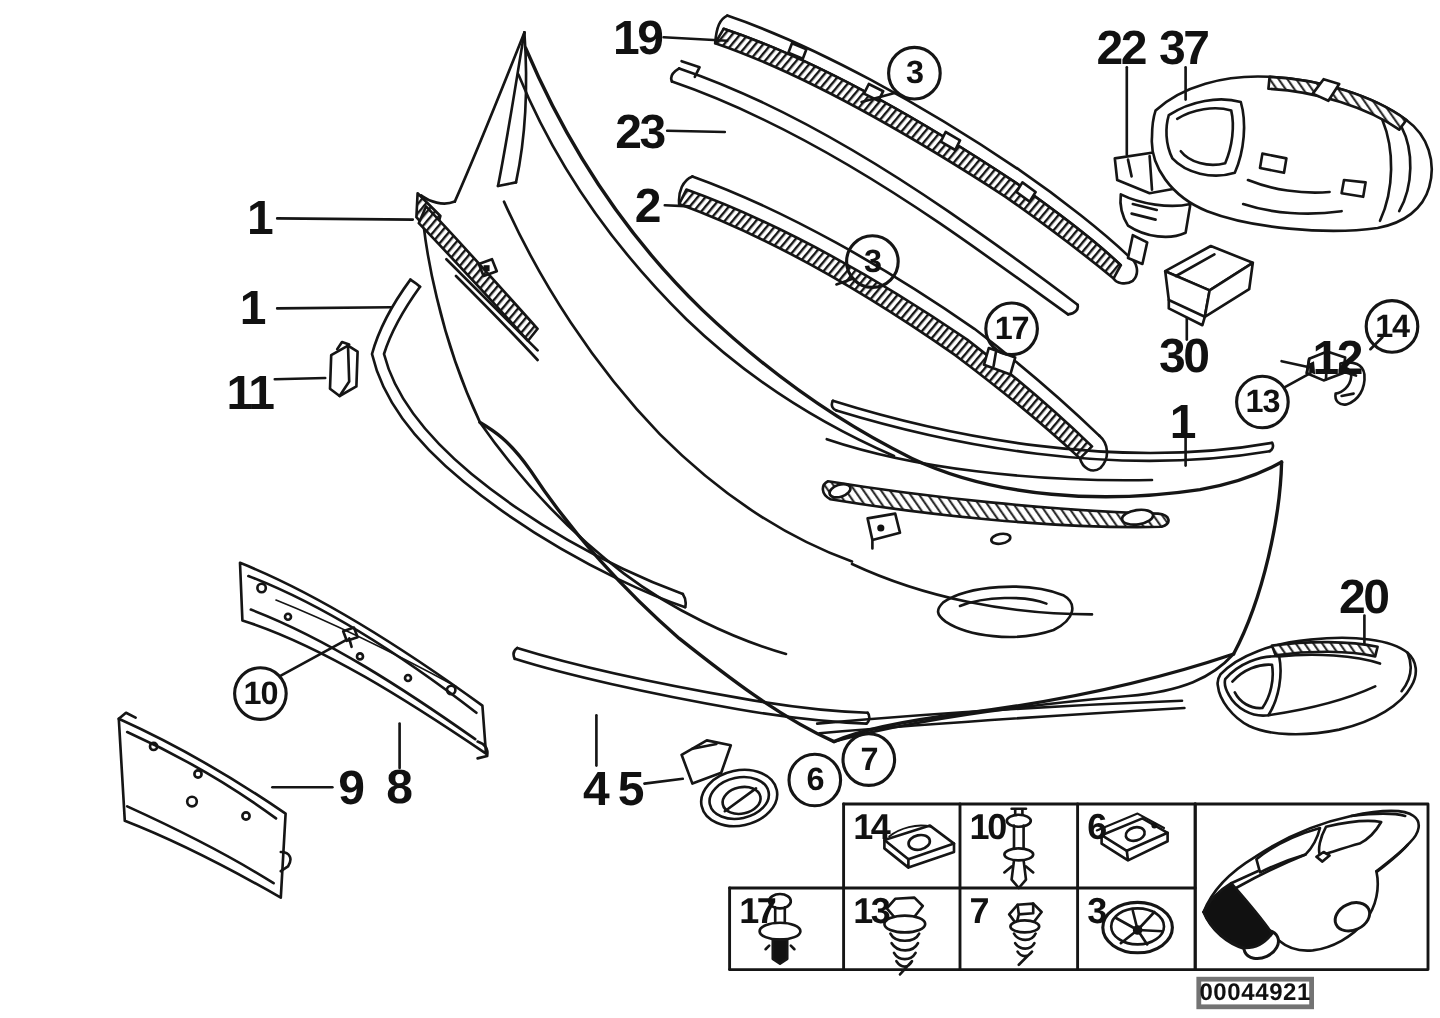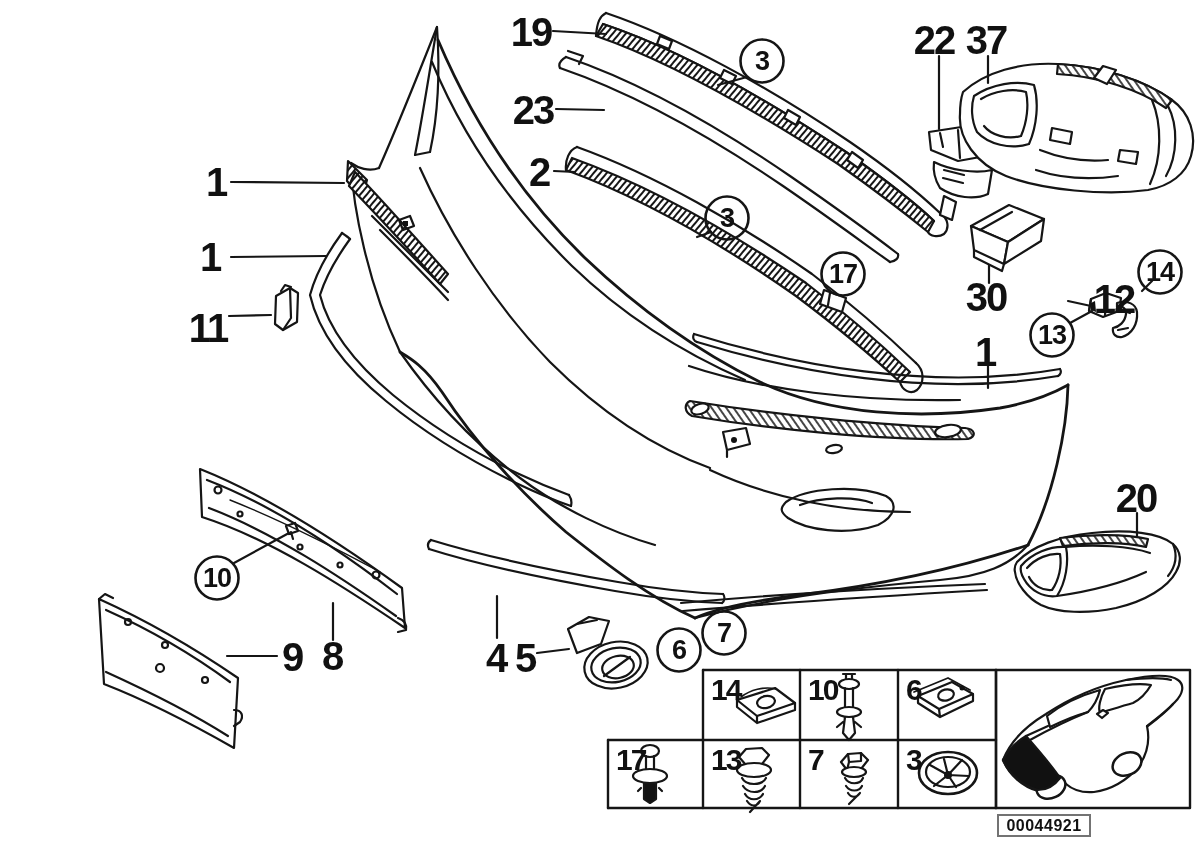--- a/index.html
+++ b/index.html
@@ -6,22 +6,22 @@
   #stage{position:relative;width:1200px;height:848px;background:#fff;overflow:hidden;
          font-family:"Liberation Sans",sans-serif;}
   #art{position:absolute;left:0;top:0;}
   .callout{position:absolute;transform:translate(-50%,-50%);font-weight:bold;
            font-size:40px;color:#111;letter-spacing:-2px;line-height:1;
            font-family:"Liberation Sans",sans-serif;white-space:nowrap;cursor:default;}
   .callout.circled{font-size:27px;letter-spacing:-1px;}
   .cellnum{position:absolute;font-weight:bold;font-size:30px;color:#111;
            letter-spacing:-2px;line-height:1;font-family:"Liberation Sans",sans-serif;}
   #docnum{position:absolute;left:997px;top:814px;width:90px;height:19px;
-          border:2px solid #737373;display:flex;align-items:center;justify-content:center;
-          font-size:16px;font-weight:bold;letter-spacing:.5px;color:#111;
+          border:4px solid #737373;display:flex;align-items:center;justify-content:center;
+          font-size:20px;font-weight:bold;letter-spacing:.5px;color:#111;
           font-family:"Liberation Sans",sans-serif;}
 </style>
 </head>
 <body>
 
 <div id="stage">
   <svg id="art" width="1200" height="848" viewBox="0 0 1200 848">
     <defs>
       <pattern id="hatch" patternUnits="userSpaceOnUse" width="5" height="5" patternTransform="rotate(40)">
         <rect width="5" height="5" fill="#fff"></rect>

